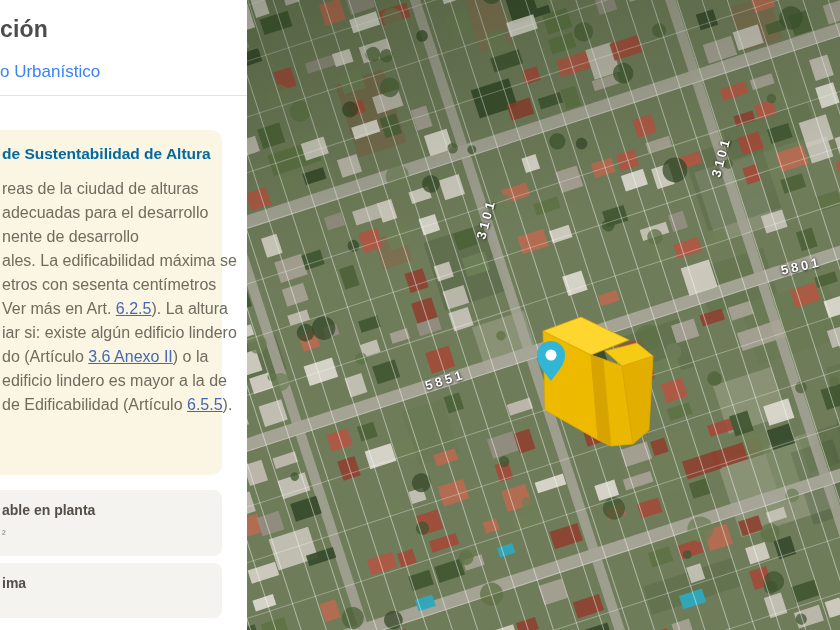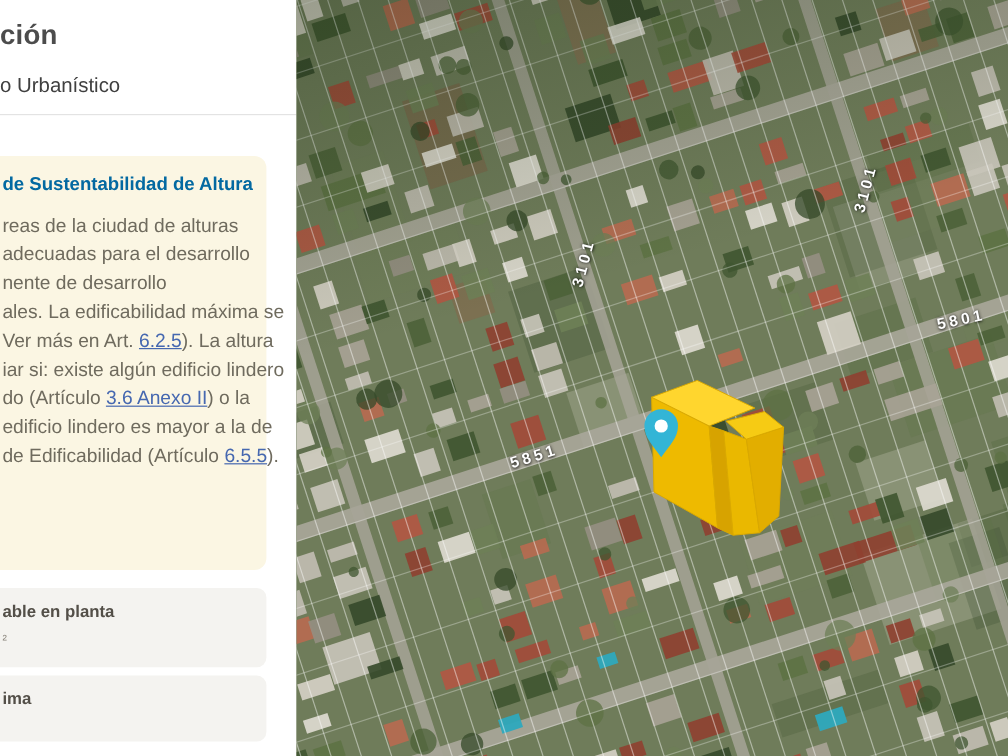--- a/index.html
+++ b/index.html
@@ -13,21 +13,21 @@
   .panel{
     position:absolute;left:0;top:0;width:297px;height:630px;
     background:#ffffff;overflow:hidden;
   }
   .hdr-title{
     position:absolute;left:0;top:16px;
     font-size:23px;font-weight:700;color:#4c4c4c;letter-spacing:.2px;
   }
   .hdr-sub{
     position:absolute;left:0;top:62px;
-    font-size:17px;font-weight:500;color:#404040;
+    font-size:17px;font-weight:500;color:#3b82f6;
   }
   .hdr-divider{
     position:absolute;left:0;top:95px;width:247px;height:1px;background:#e3e3e3;
   }
 
   .info-card{
     position:absolute;left:-20px;top:130px;width:242px;height:345px;
     background:#fbf6e3;border-radius:10px;box-sizing:border-box;
     padding:15px 8px 0 22px;
   }
@@ -69,20 +69,21 @@
     <div class="hdr-sub">o Urbanístico</div>
     <div class="hdr-divider"></div>
 
     <section class="info-card">
       <h3 class="info-title">de Sustentabilidad de Altura</h3>
       <div class="info-lines">
           <div class="info-line"><span>reas de la ciudad de alturas</span></div>
           <div class="info-line"><span>adecuadas para el desarrollo</span></div>
           <div class="info-line"><span>nente de desarrollo</span></div>
           <div class="info-line"><span>ales. La edificabilidad máxima se</span></div>
+          <div class="info-line"><span>etros con sesenta centímetros</span></div>
           <div class="info-line"><span>Ver más en Art. </span><a class="doc-link">6.2.5</a><span>). La altura</span></div>
           <div class="info-line"><span>iar si: existe algún edificio lindero</span></div>
           <div class="info-line"><span>do (Artículo </span><a class="doc-link">3.6 Anexo II</a><span>) o la</span></div>
           <div class="info-line"><span>edificio lindero es mayor a la de</span></div>
           <div class="info-line"><span>de Edificabilidad (Artículo </span><a class="doc-link">6.5.5</a><span>).</span></div>
         </div>
     </section>
 
     <section class="stat-card c1">
       <span class="stat-label">able en planta</span>

